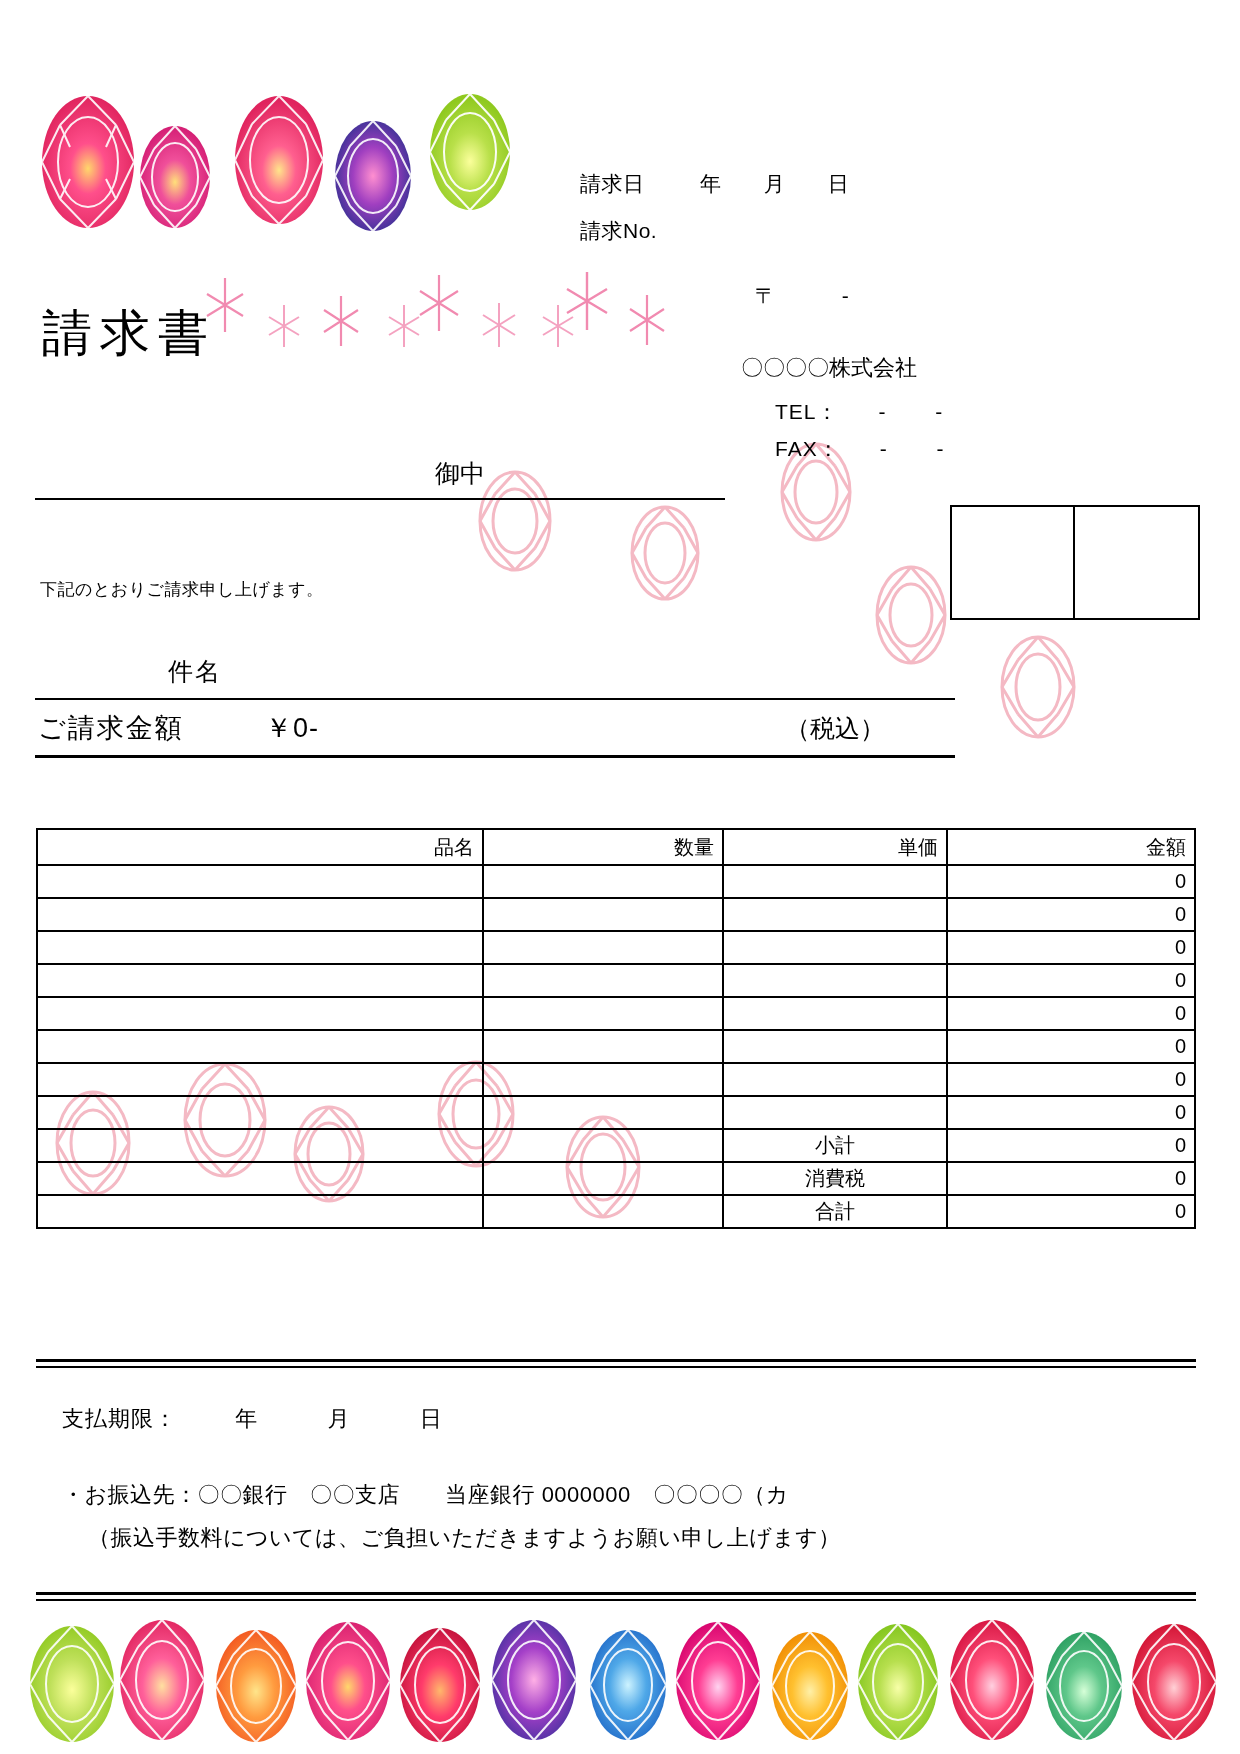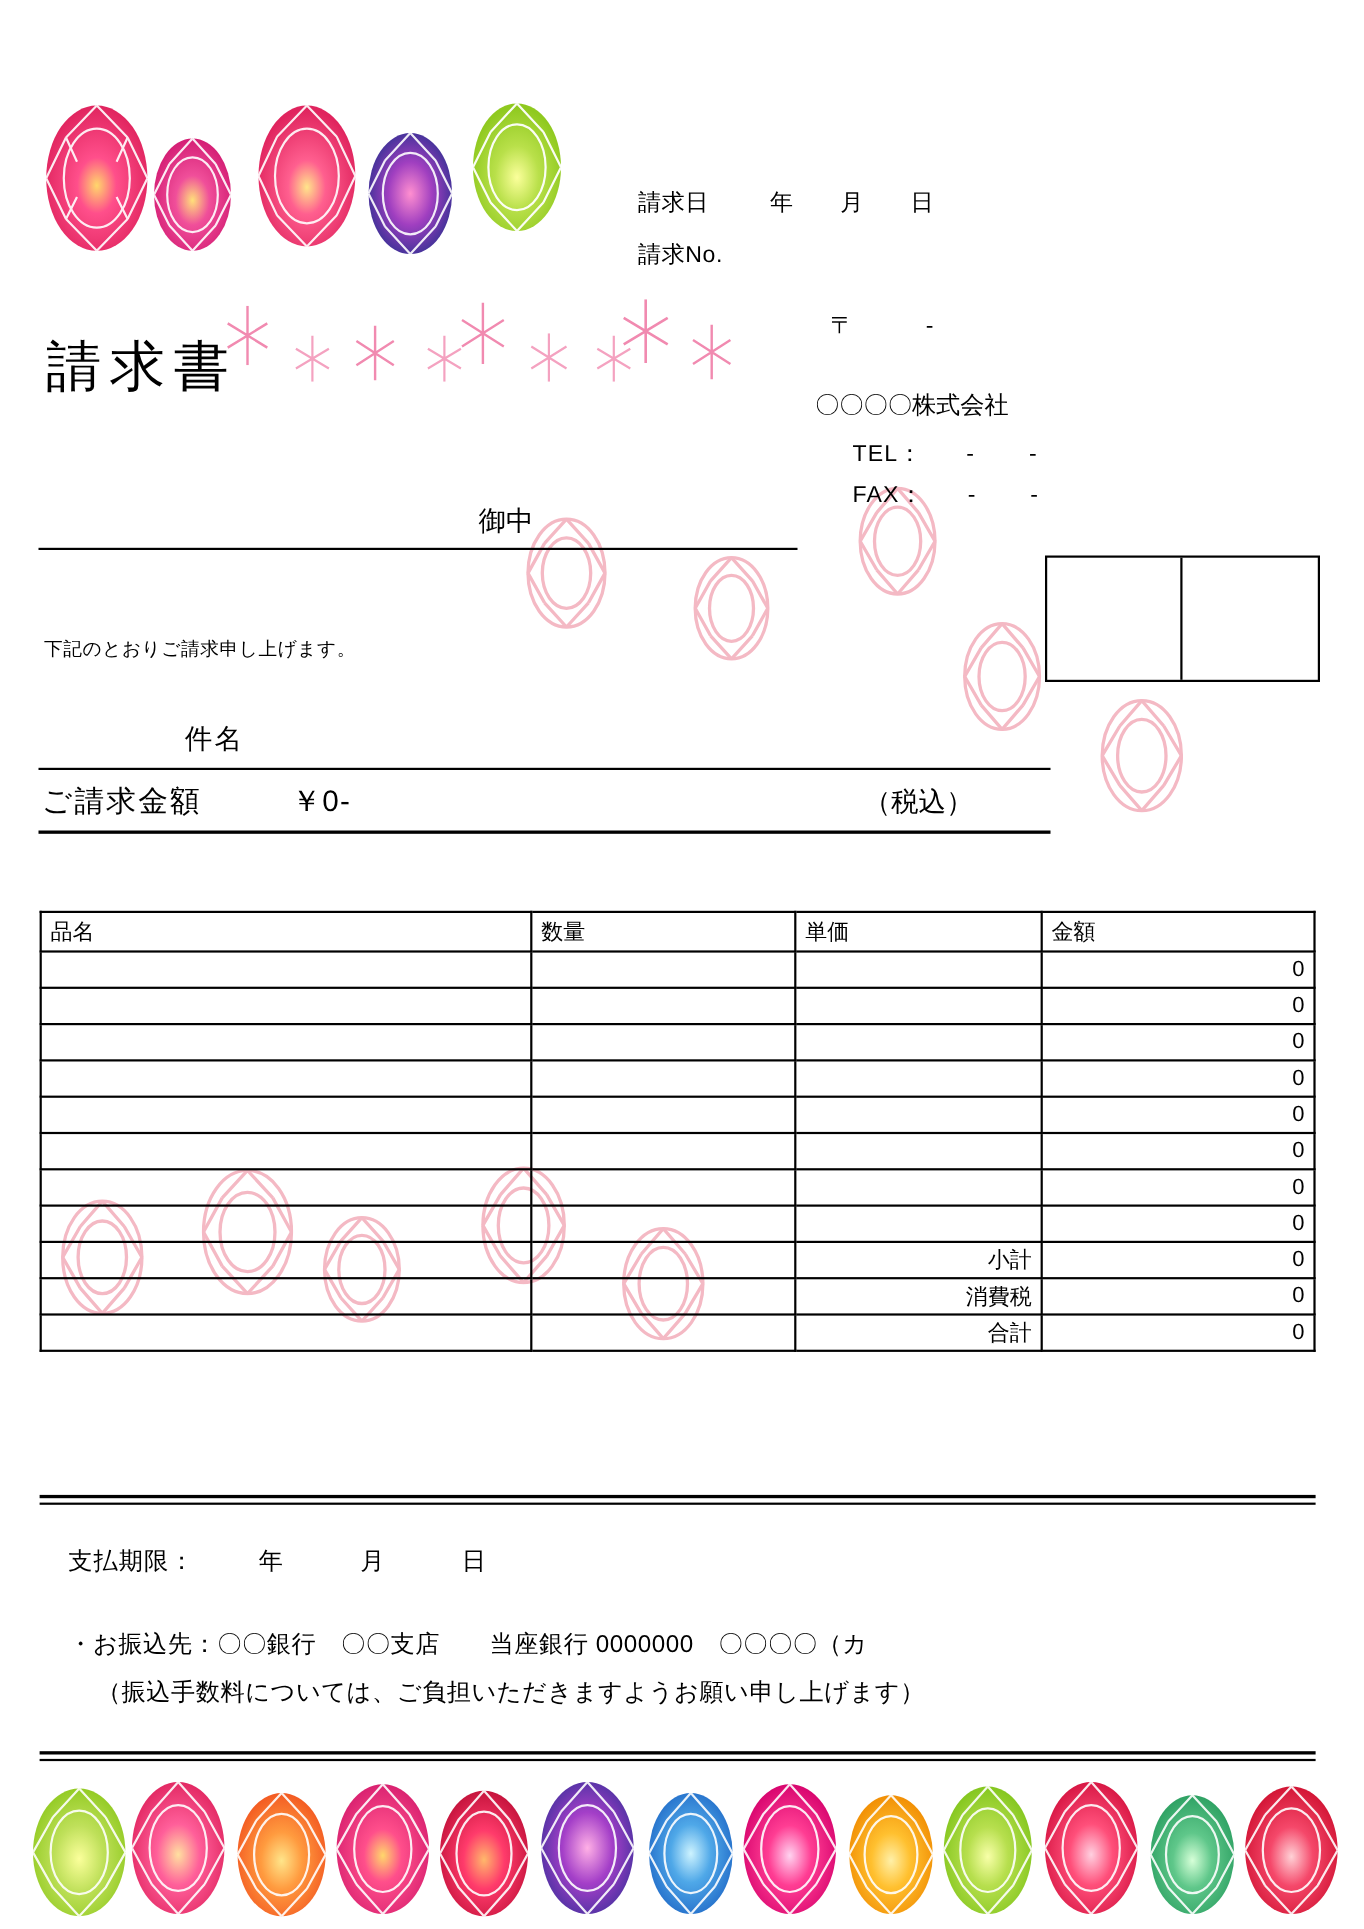--- a/index.html
+++ b/index.html
@@ -188,27 +188,27 @@
     table-layout: fixed;
   }
   table.items td, table.items th {
     border: 2px solid #000;
     height: 33px;
     font-size: 20px;
     font-weight: normal;
     padding: 0 8px;
     box-sizing: border-box;
   }
-  table.items th { text-align: left; height: 36px; }
+  table.items th { text-align: right; height: 36px; }
   .col-name { width: 446px; }
   .col-qty  { width: 240px; }
   .col-unit { width: 224px; }
   .col-amt  { width: 248px; }
   td.amt { text-align: right; }
-  td.sum-label { text-align: right; margin-left: 14px; }
+  td.sum-label { text-align: center; margin-left: 14px; }
   td.blank-cell { border: none; }
 
   
   .rule-double {
     position: absolute;
     left: 36px;
     width: 1160px;
     border-top: 3px solid #000;
   }
   .rule-double::after {

